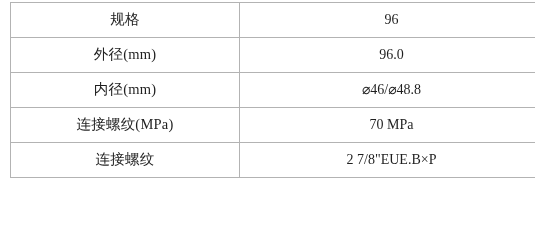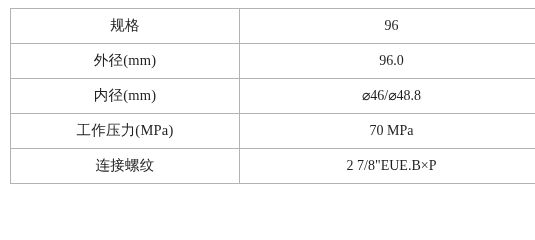--- a/index.html
+++ b/index.html
@@ -9,21 +9,21 @@
   }
   body {
     width: 535px;
     height: 198px;
     overflow: hidden;
     font-family: "Liberation Serif", "DejaVu Serif", serif;
   }
   .spec-table-wrap {
     position: absolute;
     left: 10px;
-    top: 8px;
+    top: 2px;
     width: 515px;
   }
   table.spec-table {
     border-collapse: collapse;
     width: 515px;
     table-layout: fixed;
   }
   table.spec-table td {
     border: 1px solid #b3b3b3;
     height: 34px;
@@ -55,21 +55,21 @@
       </tr>
       <tr>
         <td class="param-cell">外径(mm)</td>
         <td class="value-cell">96.0</td>
       </tr>
       <tr>
         <td class="param-cell">内径(mm)</td>
         <td class="value-cell">⌀46/⌀48.8</td>
       </tr>
       <tr>
-        <td class="param-cell">工作压力(MPa)</td>
+        <td class="param-cell">连接螺纹(MPa)</td>
         <td class="value-cell">70 MPa</td>
       </tr>
       <tr>
         <td class="param-cell">连接螺纹</td>
         <td class="value-cell">2 7/8"EUE.B×P</td>
       </tr>
     </tbody>
   </table>
 </div>
 

